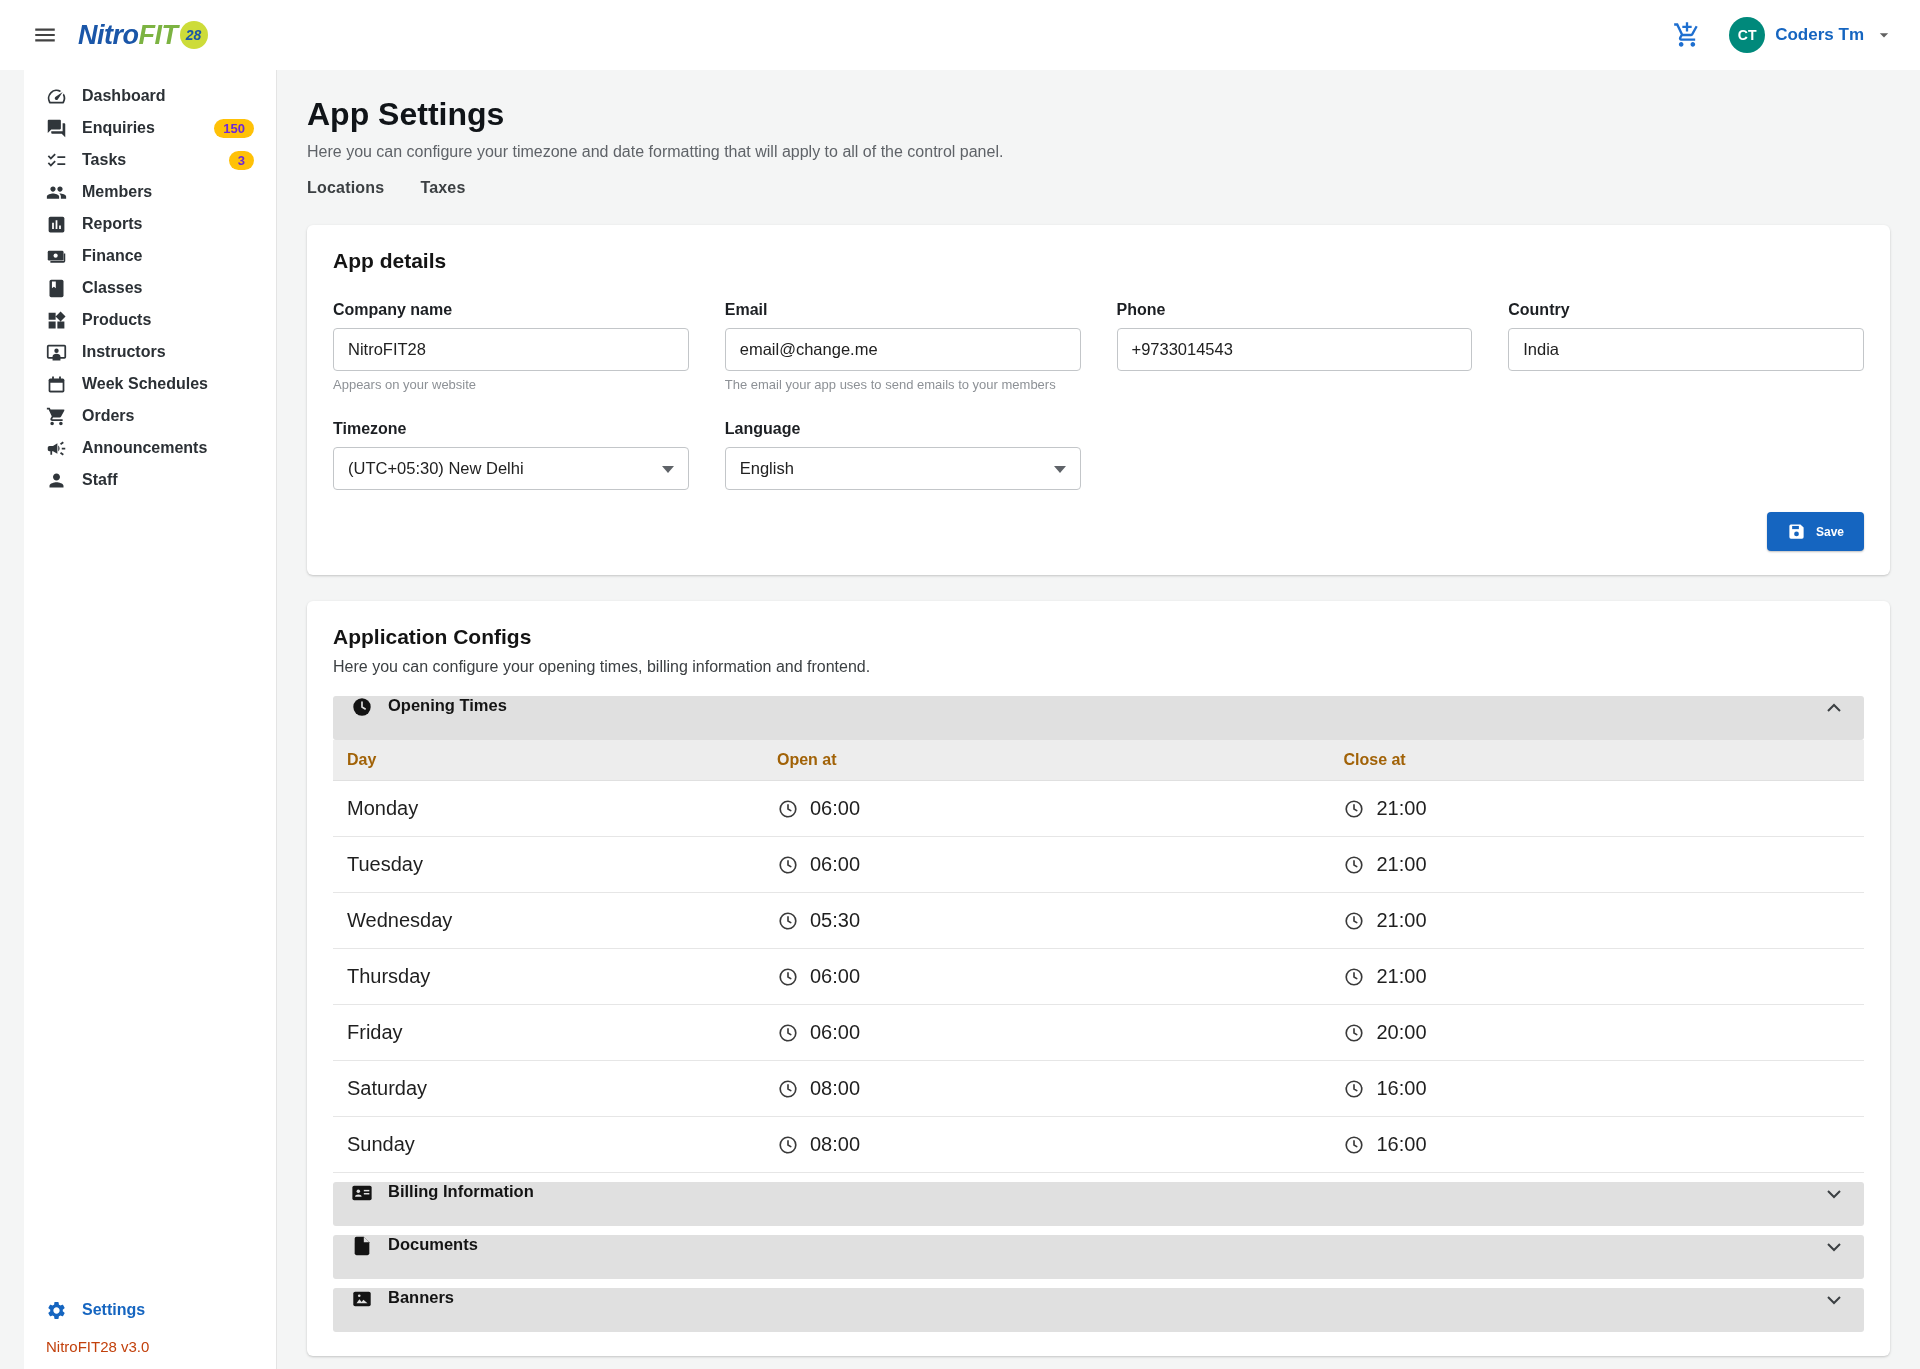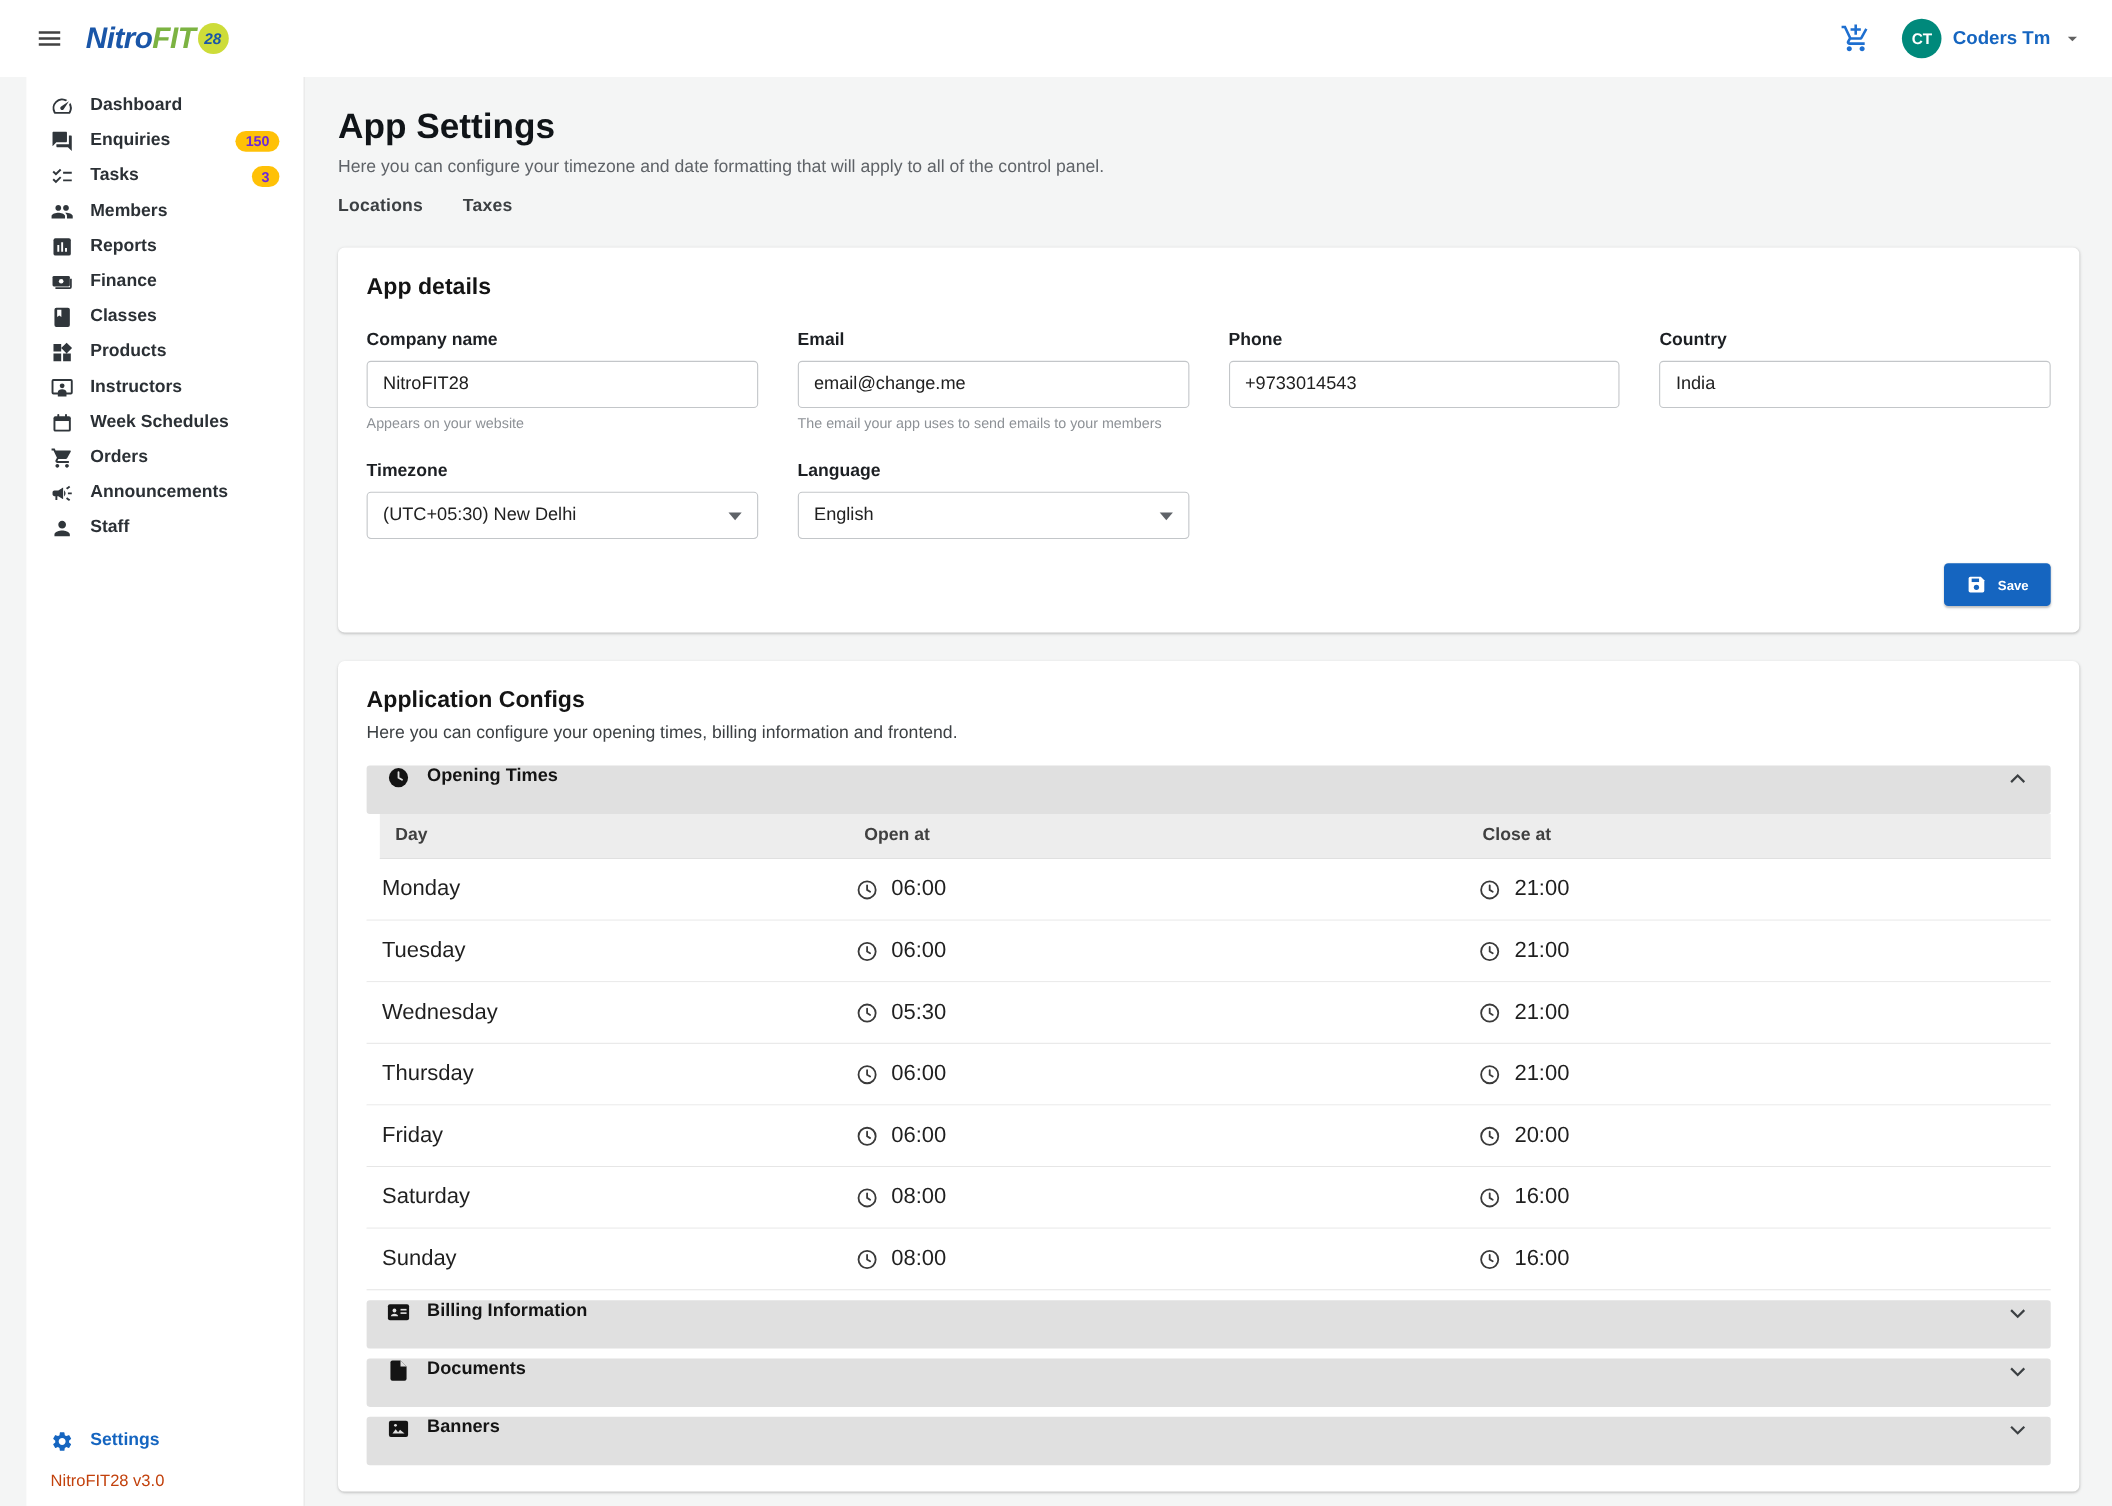--- a/index.html
+++ b/index.html
@@ -124,21 +124,21 @@
     background: var(--accordion-bg, #e0e0e0); height: 44px; padding: 0 18px;
     border-radius: 3px; cursor: pointer;
   }
   .acc-icon { width: 22px; height: 22px; display: inline-flex; color: #141414; }
   .acc-icon svg { width: 22px; height: 22px; }
   .acc-title { font-size: 16.5px; font-weight: bold; color: #141414; }
   .chev { margin-left: auto; width: 24px; height: 24px; color: #3c4043; }
 
   
   .ot-grid { display: grid; grid-template-columns: 29% 37% 34%; align-items: center; }
-  .ot-head { background: #ededed; height: 41px; font-size: 16px; font-weight: bold; color: #404040; border-bottom: 1px solid #e0e0e0; margin-left: 12px; }
+  .ot-head { background: #ededed; height: 41px; font-size: 16px; font-weight: bold; color: #a16207; border-bottom: 1px solid #e0e0e0; }
   .ot-head > div:first-child { padding-left: 14px; }
   .ot-row { height: 56px; border-bottom: 1px solid #e6e6e6; font-size: 20px; color: #1f1f1f; background: #fff; }
   .ot-day { padding-left: 14px; }
   .ot-time { display: flex; align-items: center; gap: 11px; }
   .clock { width: 22px; height: 22px; color: #3a3a3a; flex: 0 0 auto; }
 </style>
 </head>
 <body>
 
 <div class="app">

